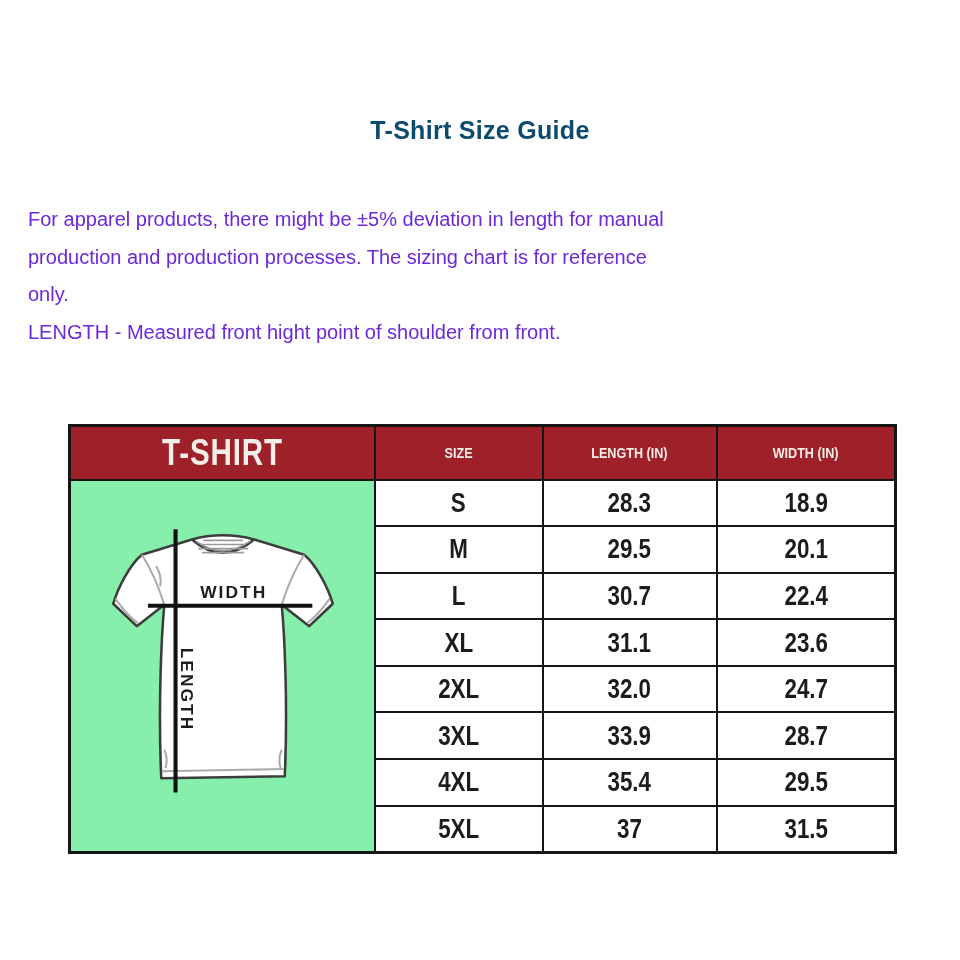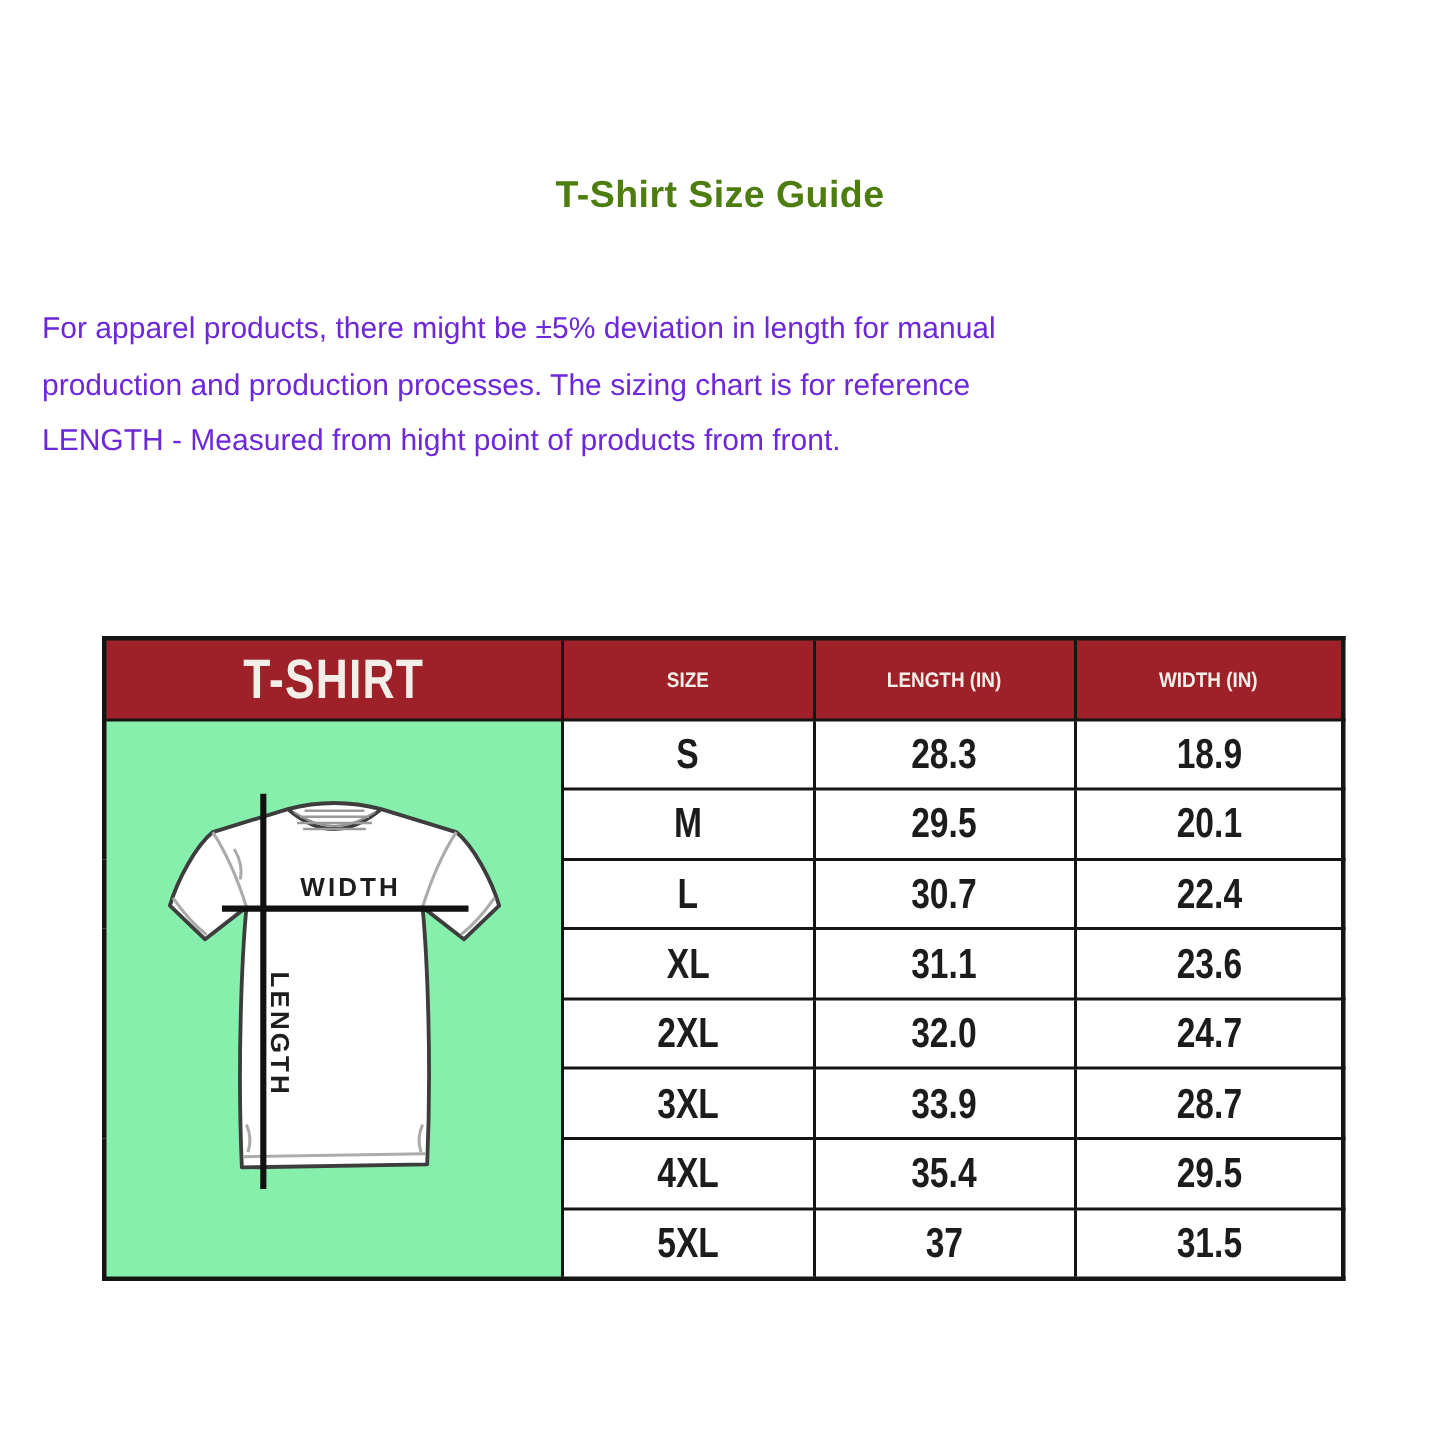--- a/index.html
+++ b/index.html
@@ -11,21 +11,21 @@
     overflow: hidden;
   }
 
   
   .page-title {
     position: absolute;
     top: 116px; left: 0; right: 0;
     text-align: center;
     font-size: 25px;
     font-weight: 700;
-    color: #4d7c0f;
+    color: #0c4a6e;
     letter-spacing: 0.3px;
   }
 
   
   .description {
     position: absolute;
     top: 201px; left: 28px;
     width: 904px;
     font-size: 20px;
     line-height: 37.5px;
@@ -86,21 +86,22 @@
   .tee-svg { display: block; margin: 0 auto; }
 </style>
 </head>
 <body>
 
 <h1 class="page-title">T-Shirt Size Guide</h1>
 
 <div class="description">
   <div class="line">For apparel products, there might be ±5% deviation in length for manual</div>
   <div class="line">production and production processes. The sizing chart is for reference</div>
-  <div class="line">LENGTH - Measured from hight point of products from front.</div>
+  <div class="line">only.</div>
+  <div class="line">LENGTH - Measured front hight point of shoulder from front.</div>
 </div>
 
 <div class="size-table-wrap">
   <table class="size-table">
     <colgroup>
       <col style="width:305px">
       <col style="width:168px">
       <col style="width:174px">
       <col style="width:179px">
     </colgroup>

